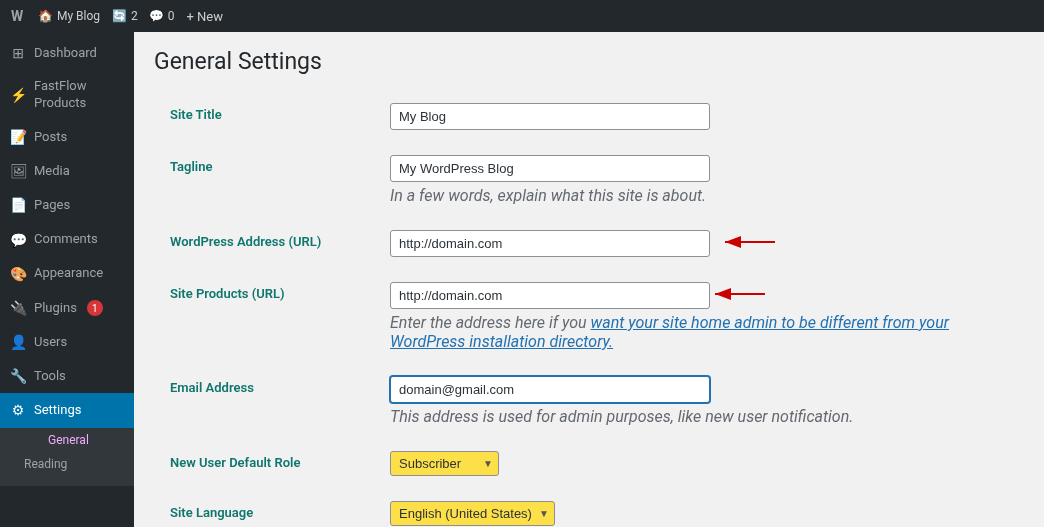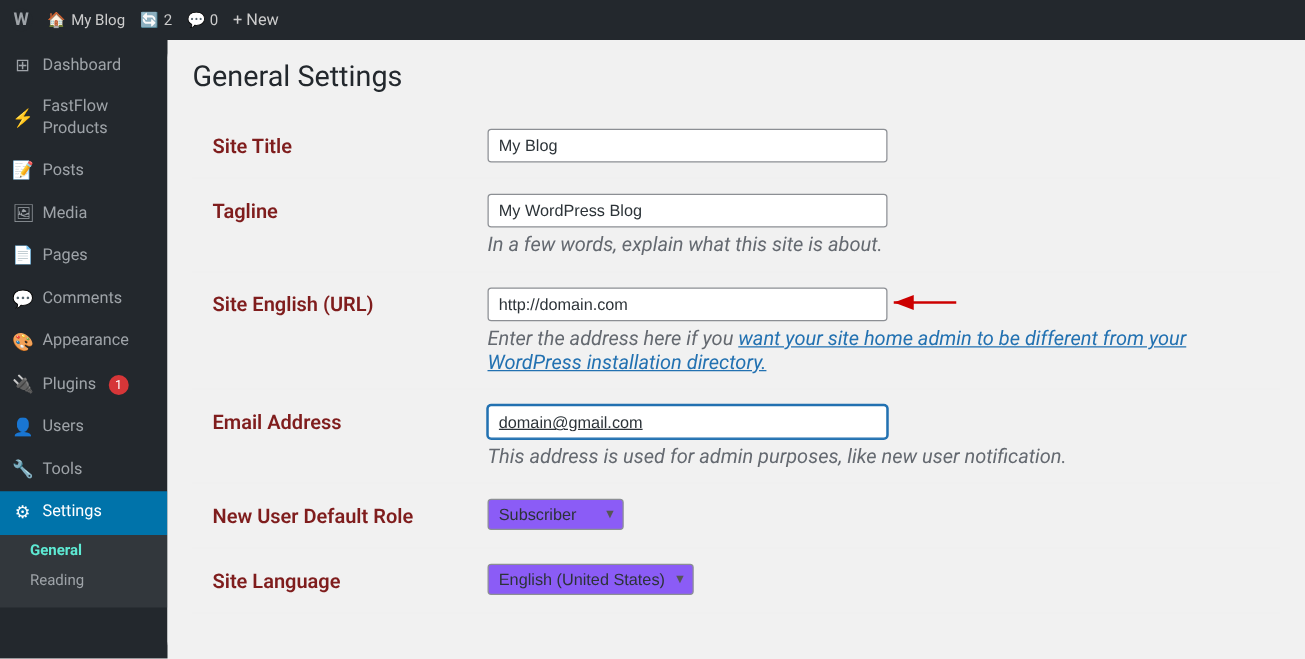--- a/index.html
+++ b/index.html
@@ -72,21 +72,21 @@
     }
 
     
     .sub-menu { background: #32373c; }
     .sub-menu .sub-item {
       padding: 5px 10px 5px 24px;
       color: #9ea3a8;
       cursor: pointer;
       font-size: 12px;
     }
-    .sub-menu .sub-item.active { color: #5eead4; font-weight: 700; }
+    .sub-menu .sub-item.active { color: #f0abfc; font-weight: 400; margin-left: 24px; }
 
     
     #main {
       flex: 1;
       background: #f1f1f1;
       overflow-y: auto;
       padding: 16px 20px;
       border-radius: 14px;
     }
 
@@ -102,22 +102,22 @@
       border-collapse: collapse;
     }
     .form-table tr {
       border-bottom: 1px solid #f0f0f0;
     }
     .form-table th {
       width: 220px;
       padding: 16px 10px 16px 16px;
       text-align: left;
       font-weight: 600;
-      font-size: 16px;
-      color: #7f1d1d;
+      font-size: 13px;
+      color: #0f766e;
       vertical-align: top;
       white-space: nowrap;
     }
     .form-table td {
       padding: 12px 16px;
       vertical-align: top;
     }
 
     .form-input {
       width: 320px;
@@ -125,21 +125,20 @@
       border: 1px solid #8c8f94;
       border-radius: 3px;
       font-size: 13px;
       color: #2c3338;
       outline: none;
       background: #fff;
     }
     .form-input.highlighted {
       border-color: #2271b1;
       box-shadow: 0 0 0 1px #2271b1;
-      text-decoration: underline;
     }
 
     .field-desc {
       font-size: 16px;
       color: #646970;
       margin-top: 4px;
       font-style: italic;
     }
     .field-link {
       color: #2271b1;
@@ -158,21 +157,21 @@
     .select-wrapper {
       display: inline-flex;
       align-items: center;
       position: relative;
     }
     select.form-select {
       padding: 4px 22px 4px 8px;
       border: 1px solid #8c8f94;
       border-radius: 3px;
       font-size: 13px;
-      background: #8b5cf6;
+      background: #fde047;
       color: #2c3338;
       appearance: none;
       -webkit-appearance: none;
       cursor: pointer;
       min-width: 100px;
     }
     .select-arrow {
       position: absolute;
       right: 6px;
       pointer-events: none;
@@ -288,23 +287,39 @@
       </tr>
 
       <tr>
         <th>Tagline</th>
         <td>
           <input type="text" class="form-input" value="My WordPress Blog" style="">
           <p class="field-desc">In a few words, explain what this site is about.</p>
         </td>
       </tr>
 
-
-      <tr>
-        <th>Site English (URL)</th>
+      <tr>
+        <th>WordPress Address (URL)</th>
+        <td style="display:flex;align-items:center;">
+          <input type="text" class="form-input" value="http://domain.com" style="">
+          <span class="red-arrow">
+            <svg width="60" height="20" viewBox="0 0 60 20">
+              <defs>
+                <marker id="arrowhead1" markerWidth="8" markerHeight="6" refX="8" refY="3" orient="auto">
+                  <polygon points="0 0, 8 3, 0 6" fill="#cc0000"></polygon>
+                </marker>
+              </defs>
+              <line x1="55" y1="10" x2="5" y2="10" stroke="#cc0000" stroke-width="2" marker-end="url(#arrowhead1)"></line>
+            </svg>
+          </span>
+        </td>
+      </tr>
+
+      <tr>
+        <th>Site Products (URL)</th>
         <td>
           <div style="display:flex;align-items:center;">
             <input type="text" class="form-input" value="http://domain.com" style="">
             <span>
               <svg width="60" height="20" viewBox="0 0 60 20">
                 <defs>
                   <marker id="arrowhead2" markerWidth="8" markerHeight="6" refX="8" refY="3" orient="auto">
                     <polygon points="0 0, 8 3, 0 6" fill="#cc0000"></polygon>
                   </marker>
                 </defs>

